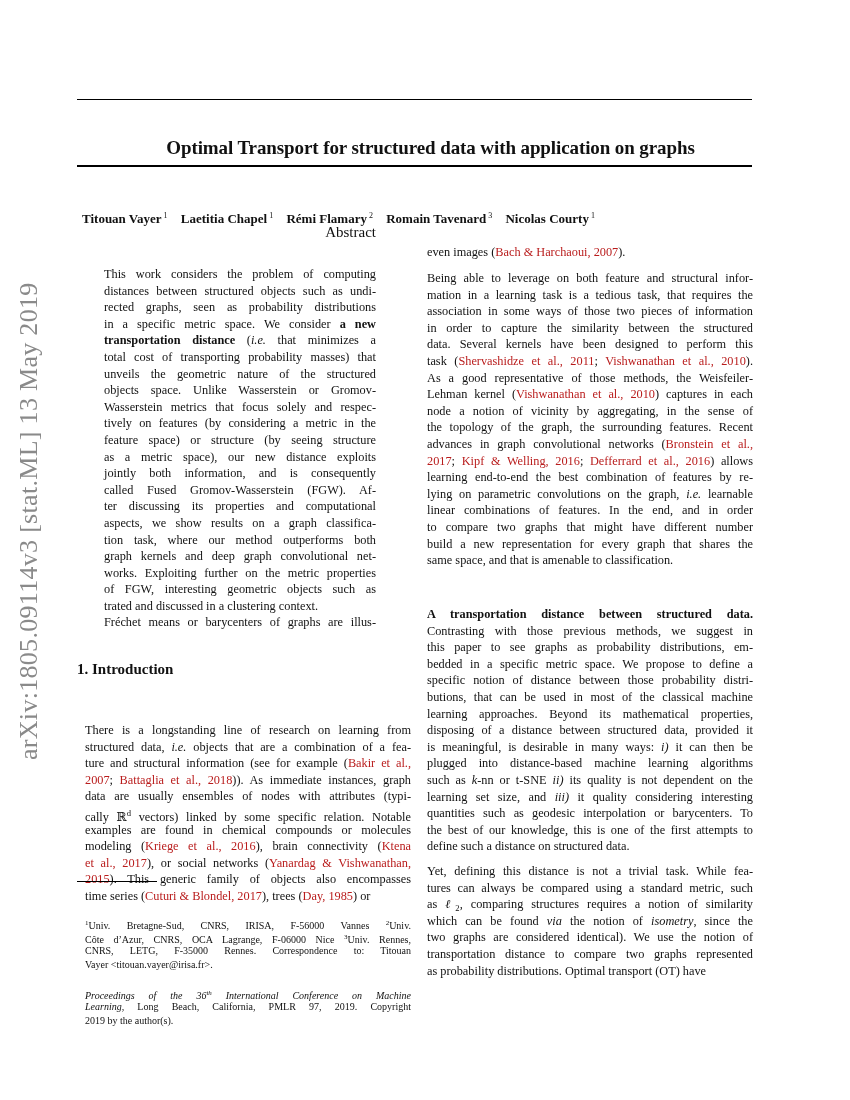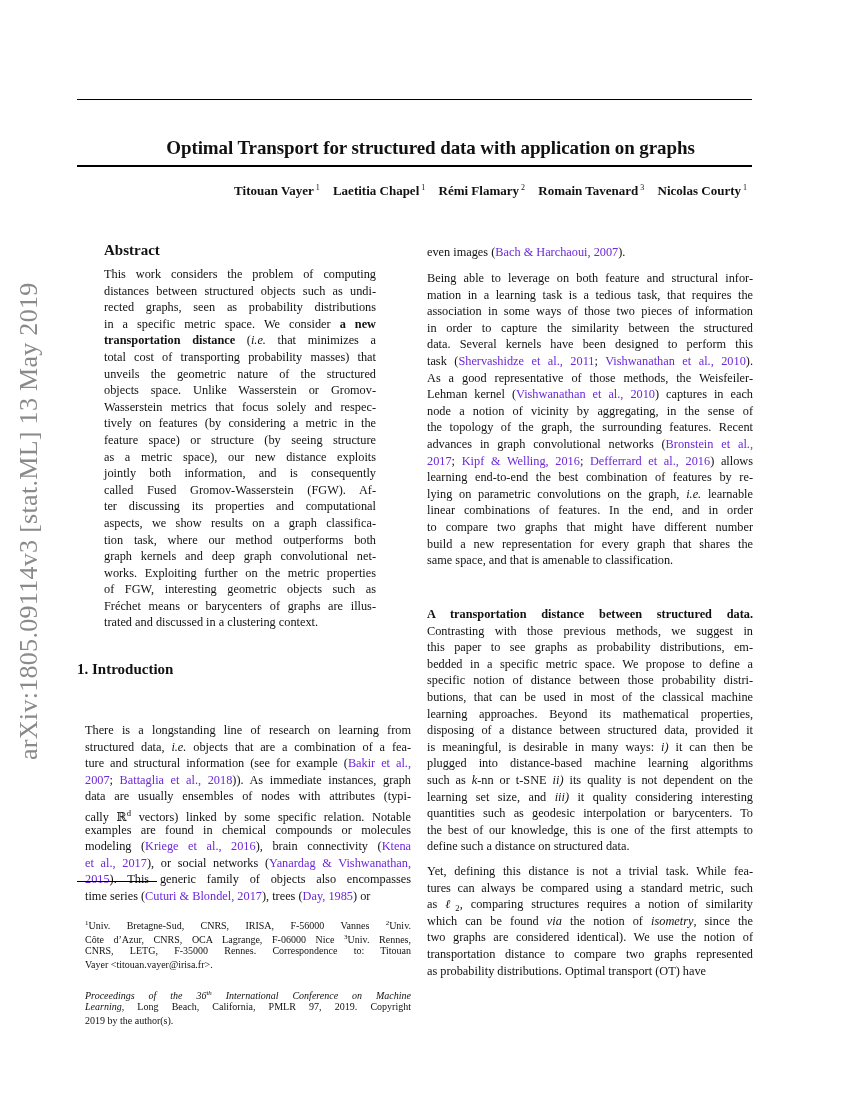--- a/index.html
+++ b/index.html
@@ -3,34 +3,34 @@
 <meta charset="utf-8">
 <style>
   html, body { margin: 0; padding: 0; background: #ffffff; }
   body { width: 850px; height: 1100px; position: relative; overflow: hidden;
          font-family: "Liberation Serif", "DejaVu Serif", serif; color: #111; }
   .rule { position: absolute; left: 77px; width: 675px; background: #000; }
   .rule.top { top: 99px; height: 1px; }
   .rule.bottom { top: 165px; height: 2px; }
   .title { position: absolute; left: 77px; width: 675px; top: 121px; text-align: center;
            font-weight: bold; font-size: 19px; letter-spacing: -0.1px; }
-  .authors { position: absolute; left: 77px; width: 675px; top: 183px; text-align: right;
+  .authors { position: absolute; left: 77px; width: 675px; top: 211px; text-align: left;
              font-weight: bold; font-size: 13px; }
   .authors .author { margin: 0 5px; }
   .authors sup { font-weight: normal; font-size: 8px; vertical-align: 5px; margin-left: 2px; }
   .arxiv { position: absolute; left: 14px; top: 760px; width: 520px; height: 40px;
            transform-origin: 0 0; transform: rotate(-90deg);
            font-family: "Liberation Serif", serif; font-size: 26px; color: #8a8a8a;
            white-space: nowrap; letter-spacing: 0.3px; }
-  .abs-title { position: absolute; left: 104px; width: 272px; top: 242px; text-align: left;
-               font-weight: bold; font-size: 15px; }
+  .abs-title { position: absolute; left: 104px; width: 272px; top: 224px; text-align: right;
+               font-weight: normal; font-size: 15px; }
   .col { position: absolute; font-size: 12.3px; line-height: 16.6px; }
   .line { display: block; white-space: nowrap; text-align: justify; text-align-last: justify; height: 16.6px; }
   .line.last { text-align-last: left; }
-  .cite { color: #6d28d9; }
+  .cite { color: #b91c1c; }
   .abs { left: 104px; width: 272px; top: 266px; }
   .intro-h { position: absolute; left: 77px; top: 661px; font-weight: bold; font-size: 15px; }
   .left { left: 85px; width: 326px; margin-top: 32px; }
   .right { left: 427px; width: 326px; }
   .fn-rule { position: absolute; left: 77px; top: 881px; width: 80px; height: 1px; background: #000; }
   .fn { font-size: 10px; line-height: 14px; }
   .fn .line { height: 14px; }
   i, .it { font-style: italic; }
 </style>
 </head>
@@ -65,22 +65,22 @@
     <span class="line"><span>feature space) or structure (by seeing structure</span></span>
     <span class="line"><span>as a metric space), our new distance exploits</span></span>
     <span class="line"><span>jointly both information, and is consequently</span></span>
     <span class="line"><span>called Fused Gromov-Wasserstein (FGW). Af-</span></span>
     <span class="line"><span>ter discussing its properties and computational</span></span>
     <span class="line"><span>aspects, we show results on a graph classifica-</span></span>
     <span class="line"><span>tion task, where our method outperforms both</span></span>
     <span class="line"><span>graph kernels and deep graph convolutional net-</span></span>
     <span class="line"><span>works. Exploiting further on the metric properties</span></span>
     <span class="line"><span>of FGW, interesting geometric objects such as</span></span>
+    <span class="line last"><span>trated and discussed in a clustering context.</span></span>
     <span class="line"><span>Fréchet means or barycenters of graphs are illus-</span></span>
-    <span class="line last"><span>trated and discussed in a clustering context.</span></span>
   </div>
 
 <div class="intro-h">1. Introduction</div>
 <div class="col left" style="top:690px">
     <span class="line"><span>There is a longstanding line of research on learning from</span></span>
     <span class="line"><span>structured data, </span><i>i.e.</i><span> objects that are a combination of a fea-</span></span>
     <span class="line"><span>ture and structural information (see for example (</span><span class="cite">Bakir et al.,</span></span>
     <span class="line"><span class="cite">2007</span><span>; </span><span class="cite">Battaglia et al., 2018</span><span>)).  As immediate instances, graph</span></span>
     <span class="line"><span>data are usually ensembles of nodes with attributes (typi-</span></span>
     <span class="line"><span>cally ℝ</span><sup style="font-size: 0.7em;">d</sup><span> vectors) linked by some specific relation. Notable</span></span>

